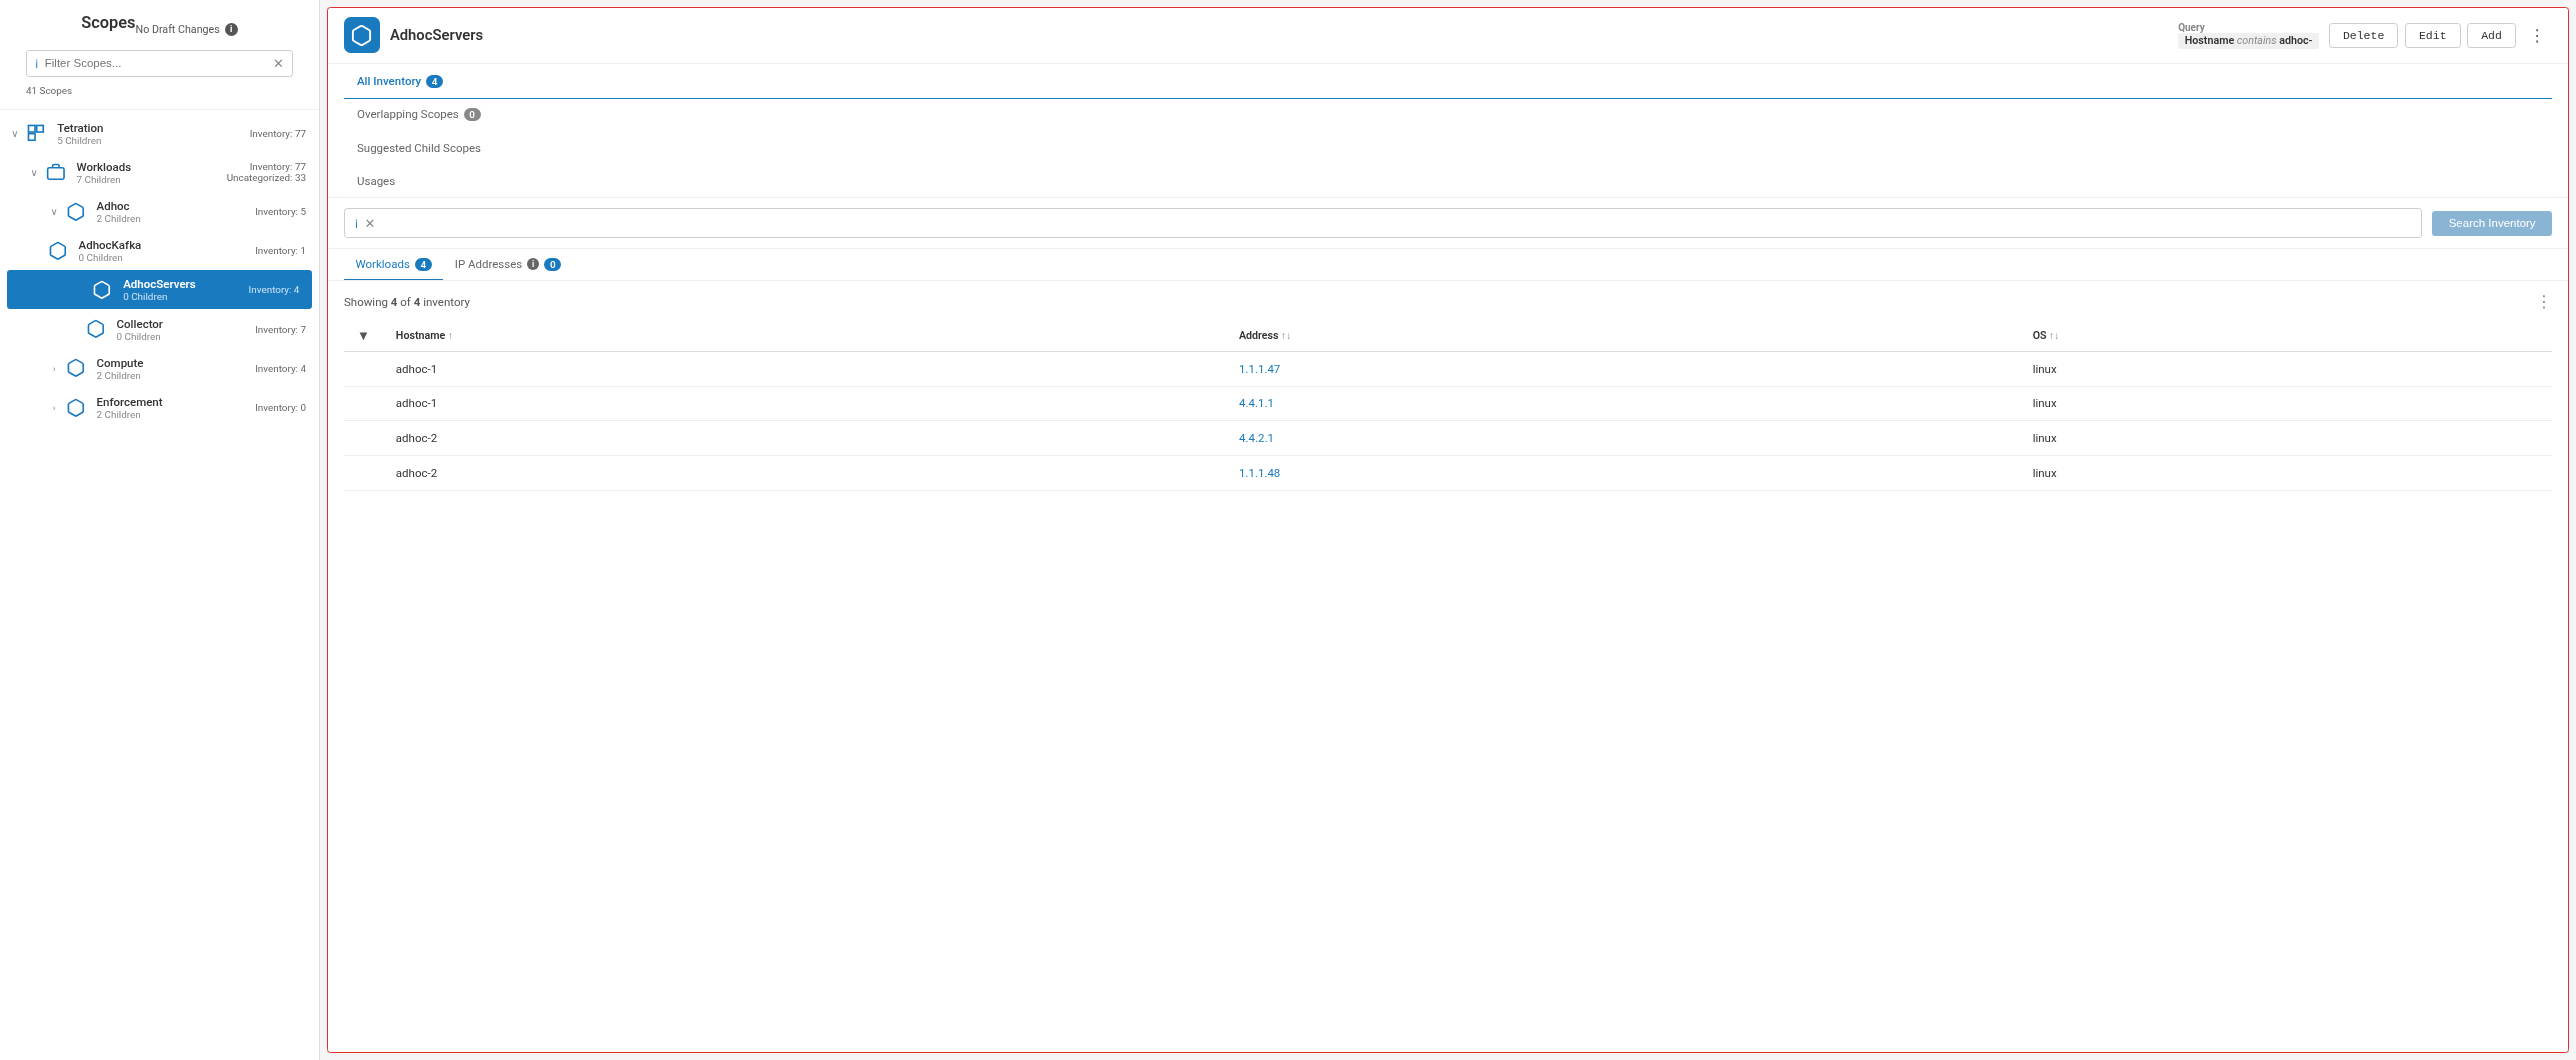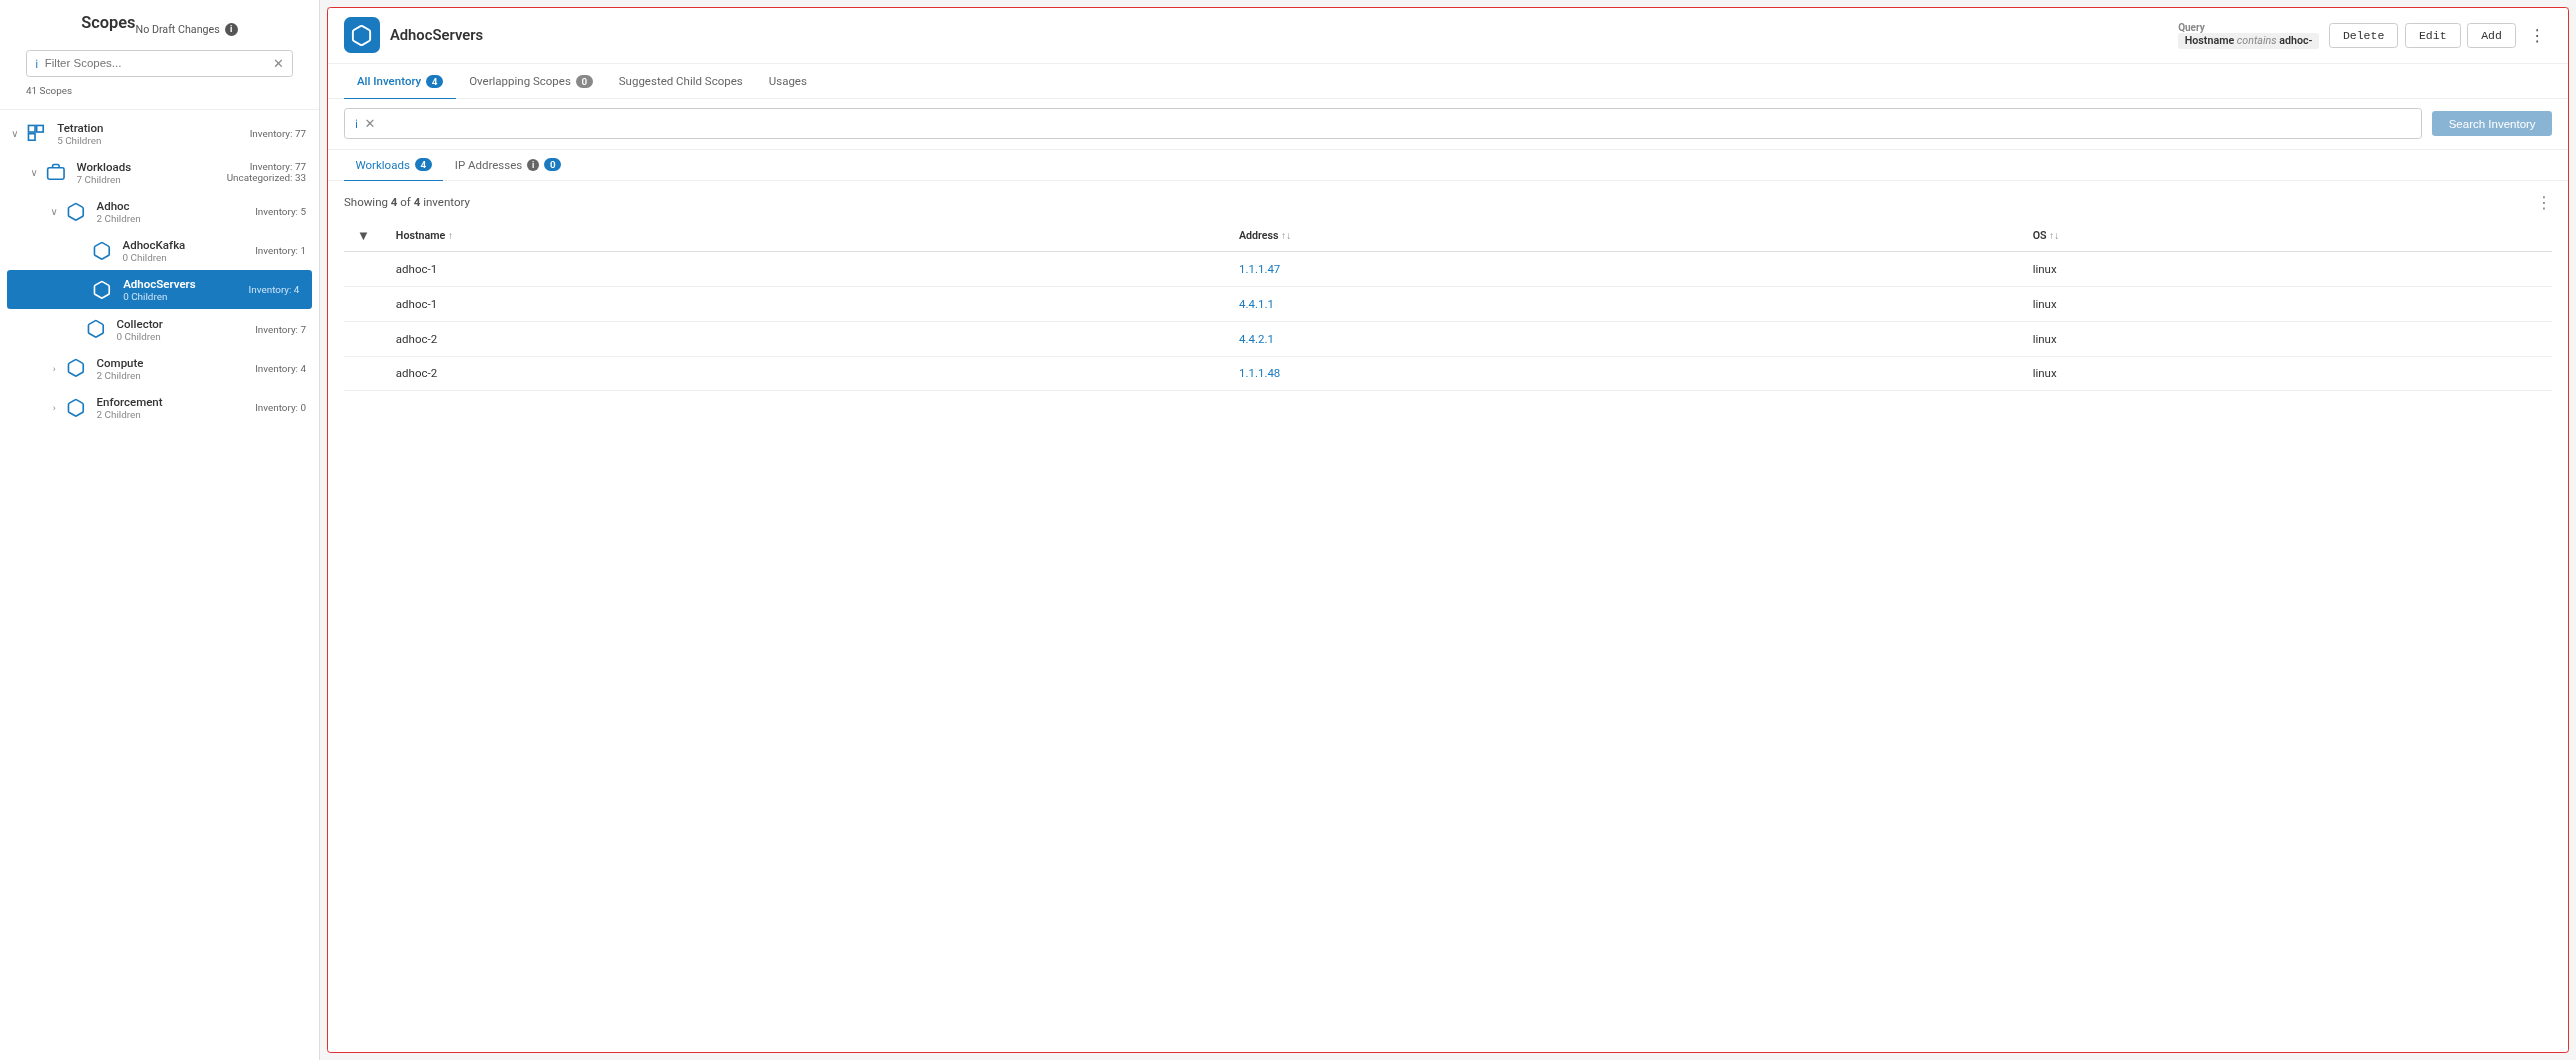--- a/index.html
+++ b/index.html
@@ -46,21 +46,21 @@
     .query-box { margin-left: 13px; }
     .query-label { font-size: 10px; color: #888; font-weight: 700; }
     .query-value { font-size: 10.7px; color: #555; background: #f0f0f0; padding: 1.6px 6.6px; border-radius: 2.5px; }
     .query-value em { font-style: italic; color: #888; }
     .query-value strong { font-weight: 600; color: #333; }
     .panel-actions { margin-left: auto; display: flex; gap: 6.6px; align-items: center; }
     .btn-outline { border: 0.8px solid #ccc; background: #fff; padding: 4.9px 13px; border-radius: 3.3px; cursor: pointer; font-size: 11.5px; color: #333; font-family: Liberation Mono, monospace; }
     .more-btn { background: none; border: none; cursor: pointer; font-size: 16.4px; color: #555; padding: 3.3px 6.6px; }
 
     
-    .tabs { display: flex; border-bottom: 1.6px solid #eee; padding: 0 16.4px; }
+    .tabs { display: flex; border-bottom: 1.6px solid #eee; padding: 0 16.4px; flex-direction: column; }
     .tab { padding: 9.9px 13px; cursor: pointer; font-size: 11.5px; color: #666; border-bottom: 1.6px solid transparent; margin-bottom: -1.6px; display: flex; align-items: center; gap: 4.9px; }
     .tab.active { color: #1a7abf; border-bottom-color: #1a7abf; font-weight: 500; }
     .tab-badge { background: #1a7abf; color: #fff; border-radius: 8.2px; padding: 0.8px 5.7px; font-size: 9.9px; font-weight: 600; }
     .tab-badge.zero { background: #888; }
 
     
     .search-bar { display: flex; align-items: center; padding: 9.9px 16.4px; border-bottom: 0.8px solid #eee; gap: 9.9px; }
     .search-input-wrap { flex: 1; display: flex; align-items: center; border: 0.8px solid #ccc; border-radius: 3.3px; padding: 6.6px 9.9px; gap: 6.6px; background: #fff; }
     .search-input-wrap .info-icon { color: #1a7abf; }
     .search-input { flex: 1; border: none; outline: none; font-size: 11.5px; color: #999; }
@@ -159,21 +159,21 @@
             <path d="M21 16V8a2 2 0 0 0-1-1.73l-7-4a2 2 0 0 0-2 0l-7 4A2 2 0 0 0 3 8v8a2 2 0 0 0 1 1.73l7 4a2 2 0 0 0 2 0l7-4A2 2 0 0 0 21 16z"></path>
           </svg>
       </div>
       <div class="scope-info">
         <div class="scope-name">Adhoc</div>
         <div class="scope-children">2 Children</div>
       </div>
       <div class="scope-meta">Inventory: 5</div>
     </div>
 
-    <div class="scope-row" style="padding-left:72px">
+    <div class="scope-row" style="padding-left:28px">
       <span class="collapse-btn" style="visibility:hidden">›</span>
       <div class="scope-icon">
         <svg viewBox="0 0 24 24" fill="none" stroke="#1a7abf" stroke-width="2">
             <path d="M21 16V8a2 2 0 0 0-1-1.73l-7-4a2 2 0 0 0-2 0l-7 4A2 2 0 0 0 3 8v8a2 2 0 0 0 1 1.73l7 4a2 2 0 0 0 2 0l7-4A2 2 0 0 0 21 16z"></path>
           </svg>
       </div>
       <div class="scope-info">
         <div class="scope-name">AdhocKafka</div>
         <div class="scope-children">0 Children</div>
       </div>

